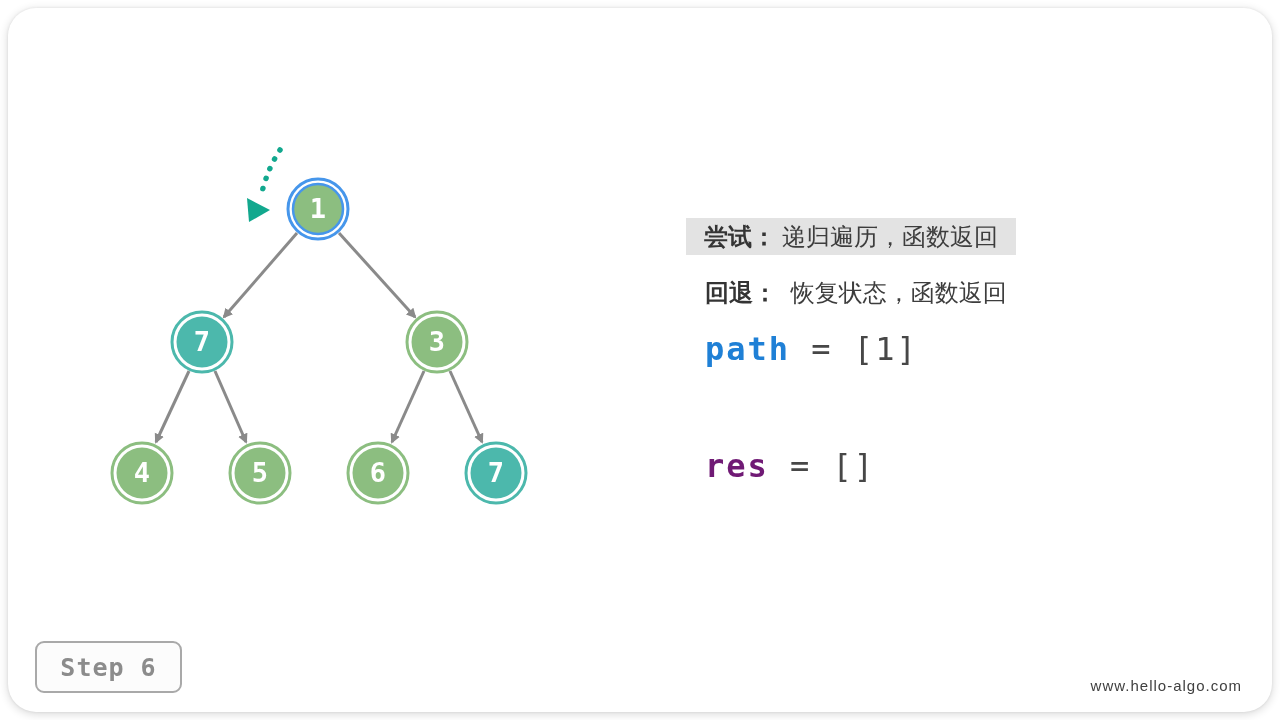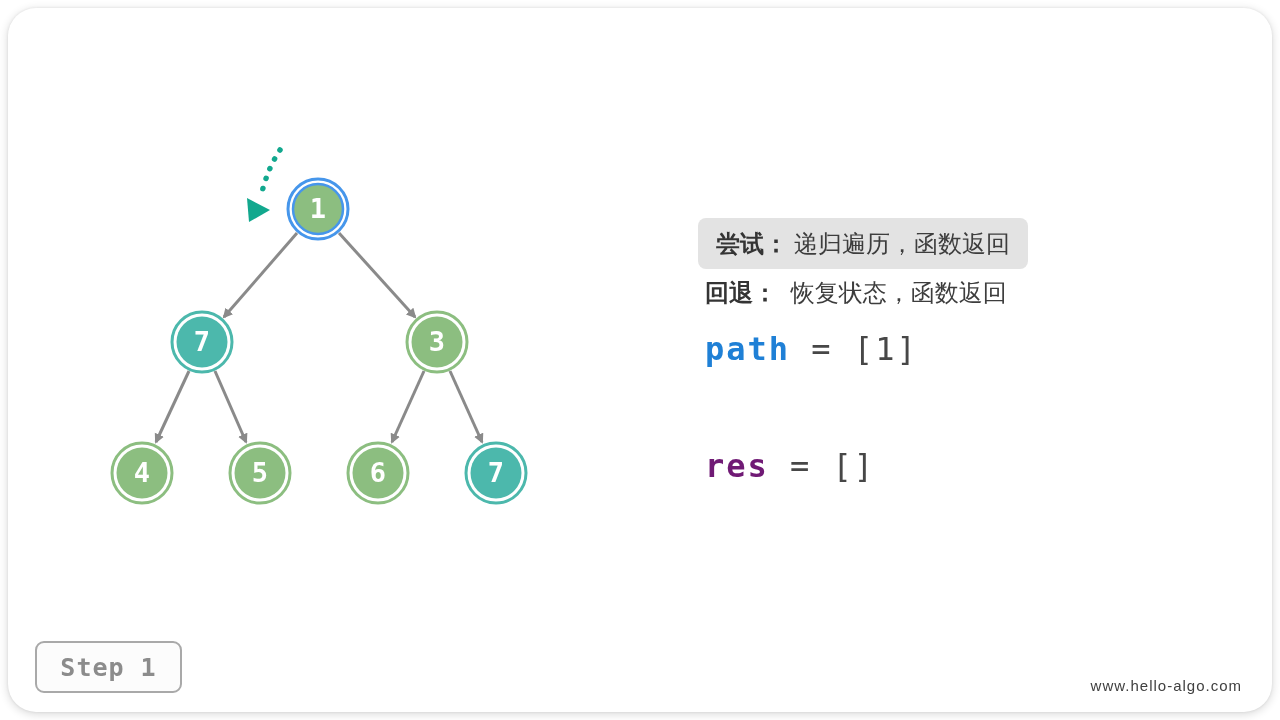--- a/index.html
+++ b/index.html
@@ -13,23 +13,23 @@
   .card {
     position: absolute; left: 8px; top: 8px; width: 1264px; height: 704px;
     background: #ffffff; border-radius: 28px;
     box-shadow: 0 2px 10px rgba(0,0,0,0.16), 0 0 3px rgba(0,0,0,0.08);
   }
   .tree-svg { position: absolute; left: 0; top: 0; }
 
   
   .panel-line { position: absolute; font-size: 24px; color: #3d3d3d; white-space: nowrap; }
   .line-try {
-    left: 686px; top: 218px; height: 51px;
+    left: 686px; top: 218px; height: 37px;
     display: inline-flex; align-items: center;
-    background: #e3e3e3; border-radius: 8px; padding: 0 18px; margin-left: 12px;
+    background: #e3e3e3; border-radius: 0; padding: 0 18px;
   }
   .line-back { left: 705px; top: 277px; text-align: right; }
   .lbl { font-weight: bold; color: #343434; margin-right: 6px; }
   .code-line {
     position: absolute; font-family: "DejaVu Sans Mono", "Liberation Mono", monospace;
     font-size: 32px; color: #474747; letter-spacing: 2px; white-space: nowrap;
   }
   .line-path { left: 705px; top: 330px; }
   .line-res  { left: 705px; top: 447px; }
   .var-path { font-weight: bold; color: #1f80d6; }
@@ -137,17 +137,17 @@
   <div class="code-line line-path">
     <span class="var-path">path</span>
     <span>= [1]</span>
   </div>
   <div class="code-line line-res">
     <span class="var-res">res</span>
     <span>= []</span>
   </div>
 
   <div class="step-badge">
-    <span>Step 1</span>
+    <span>Step 6</span>
   </div>
 
   <div class="watermark">www.hello-algo.com</div>
 </div>
 
 </body></html>

